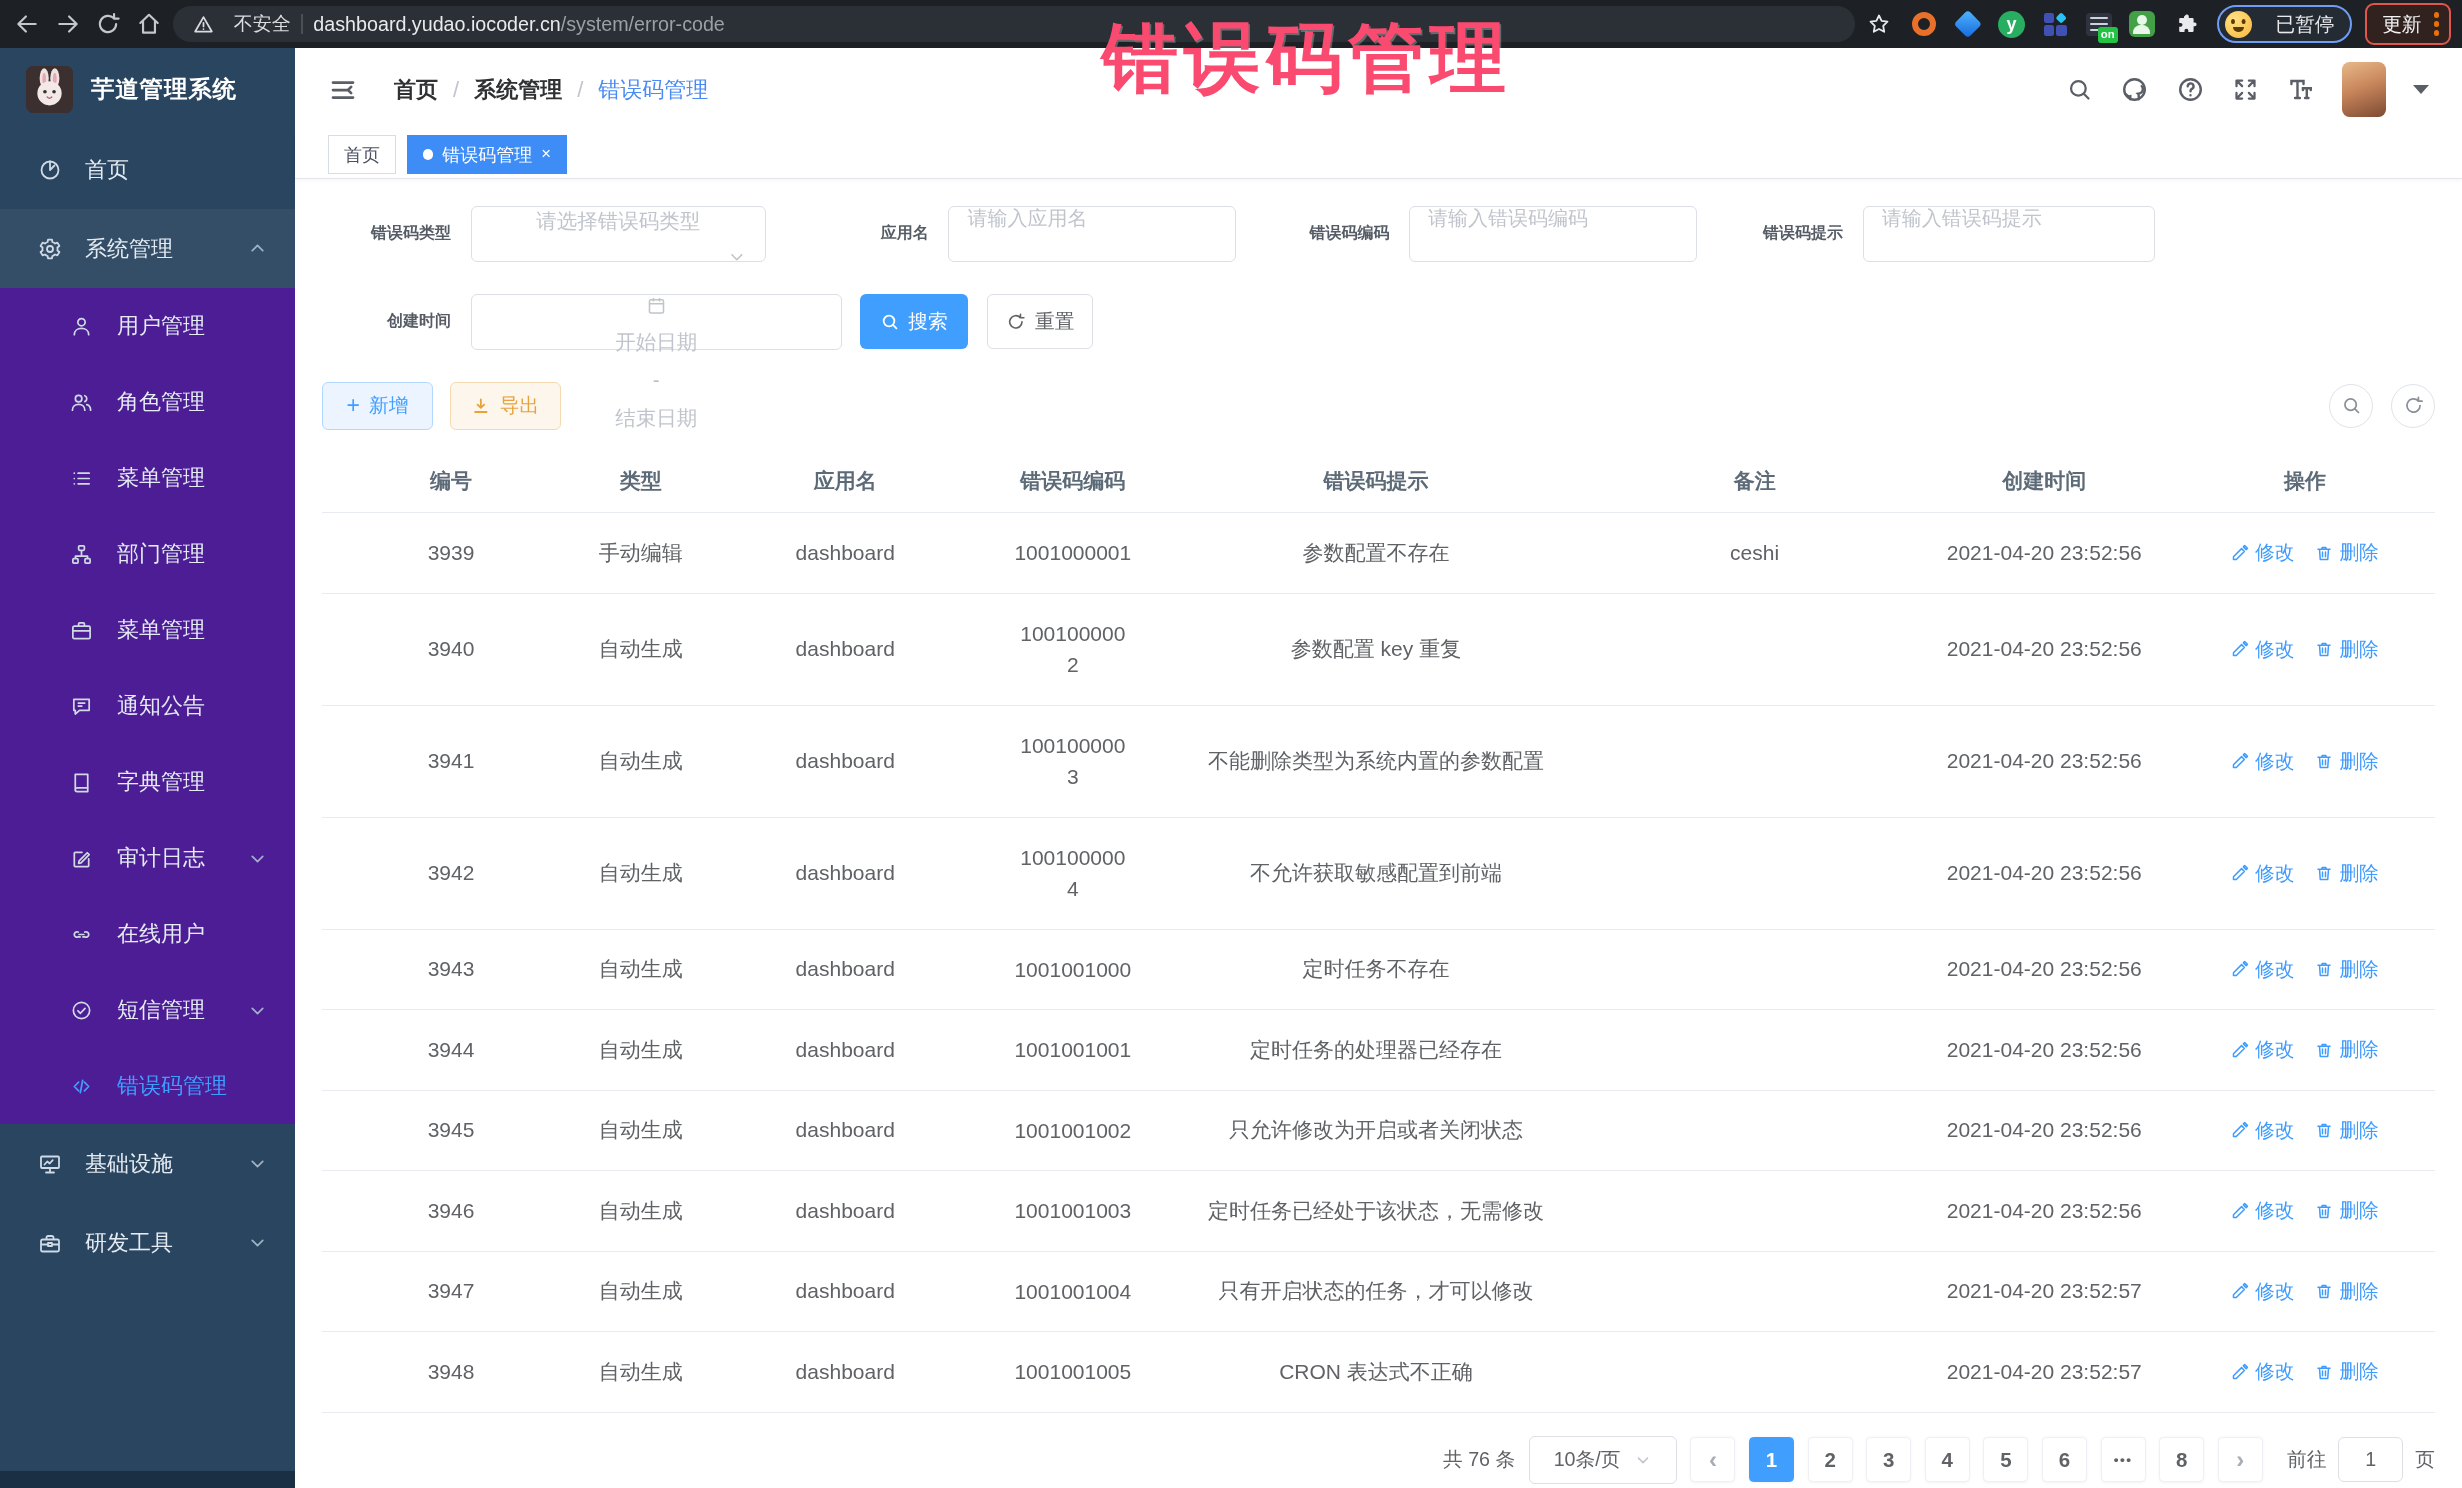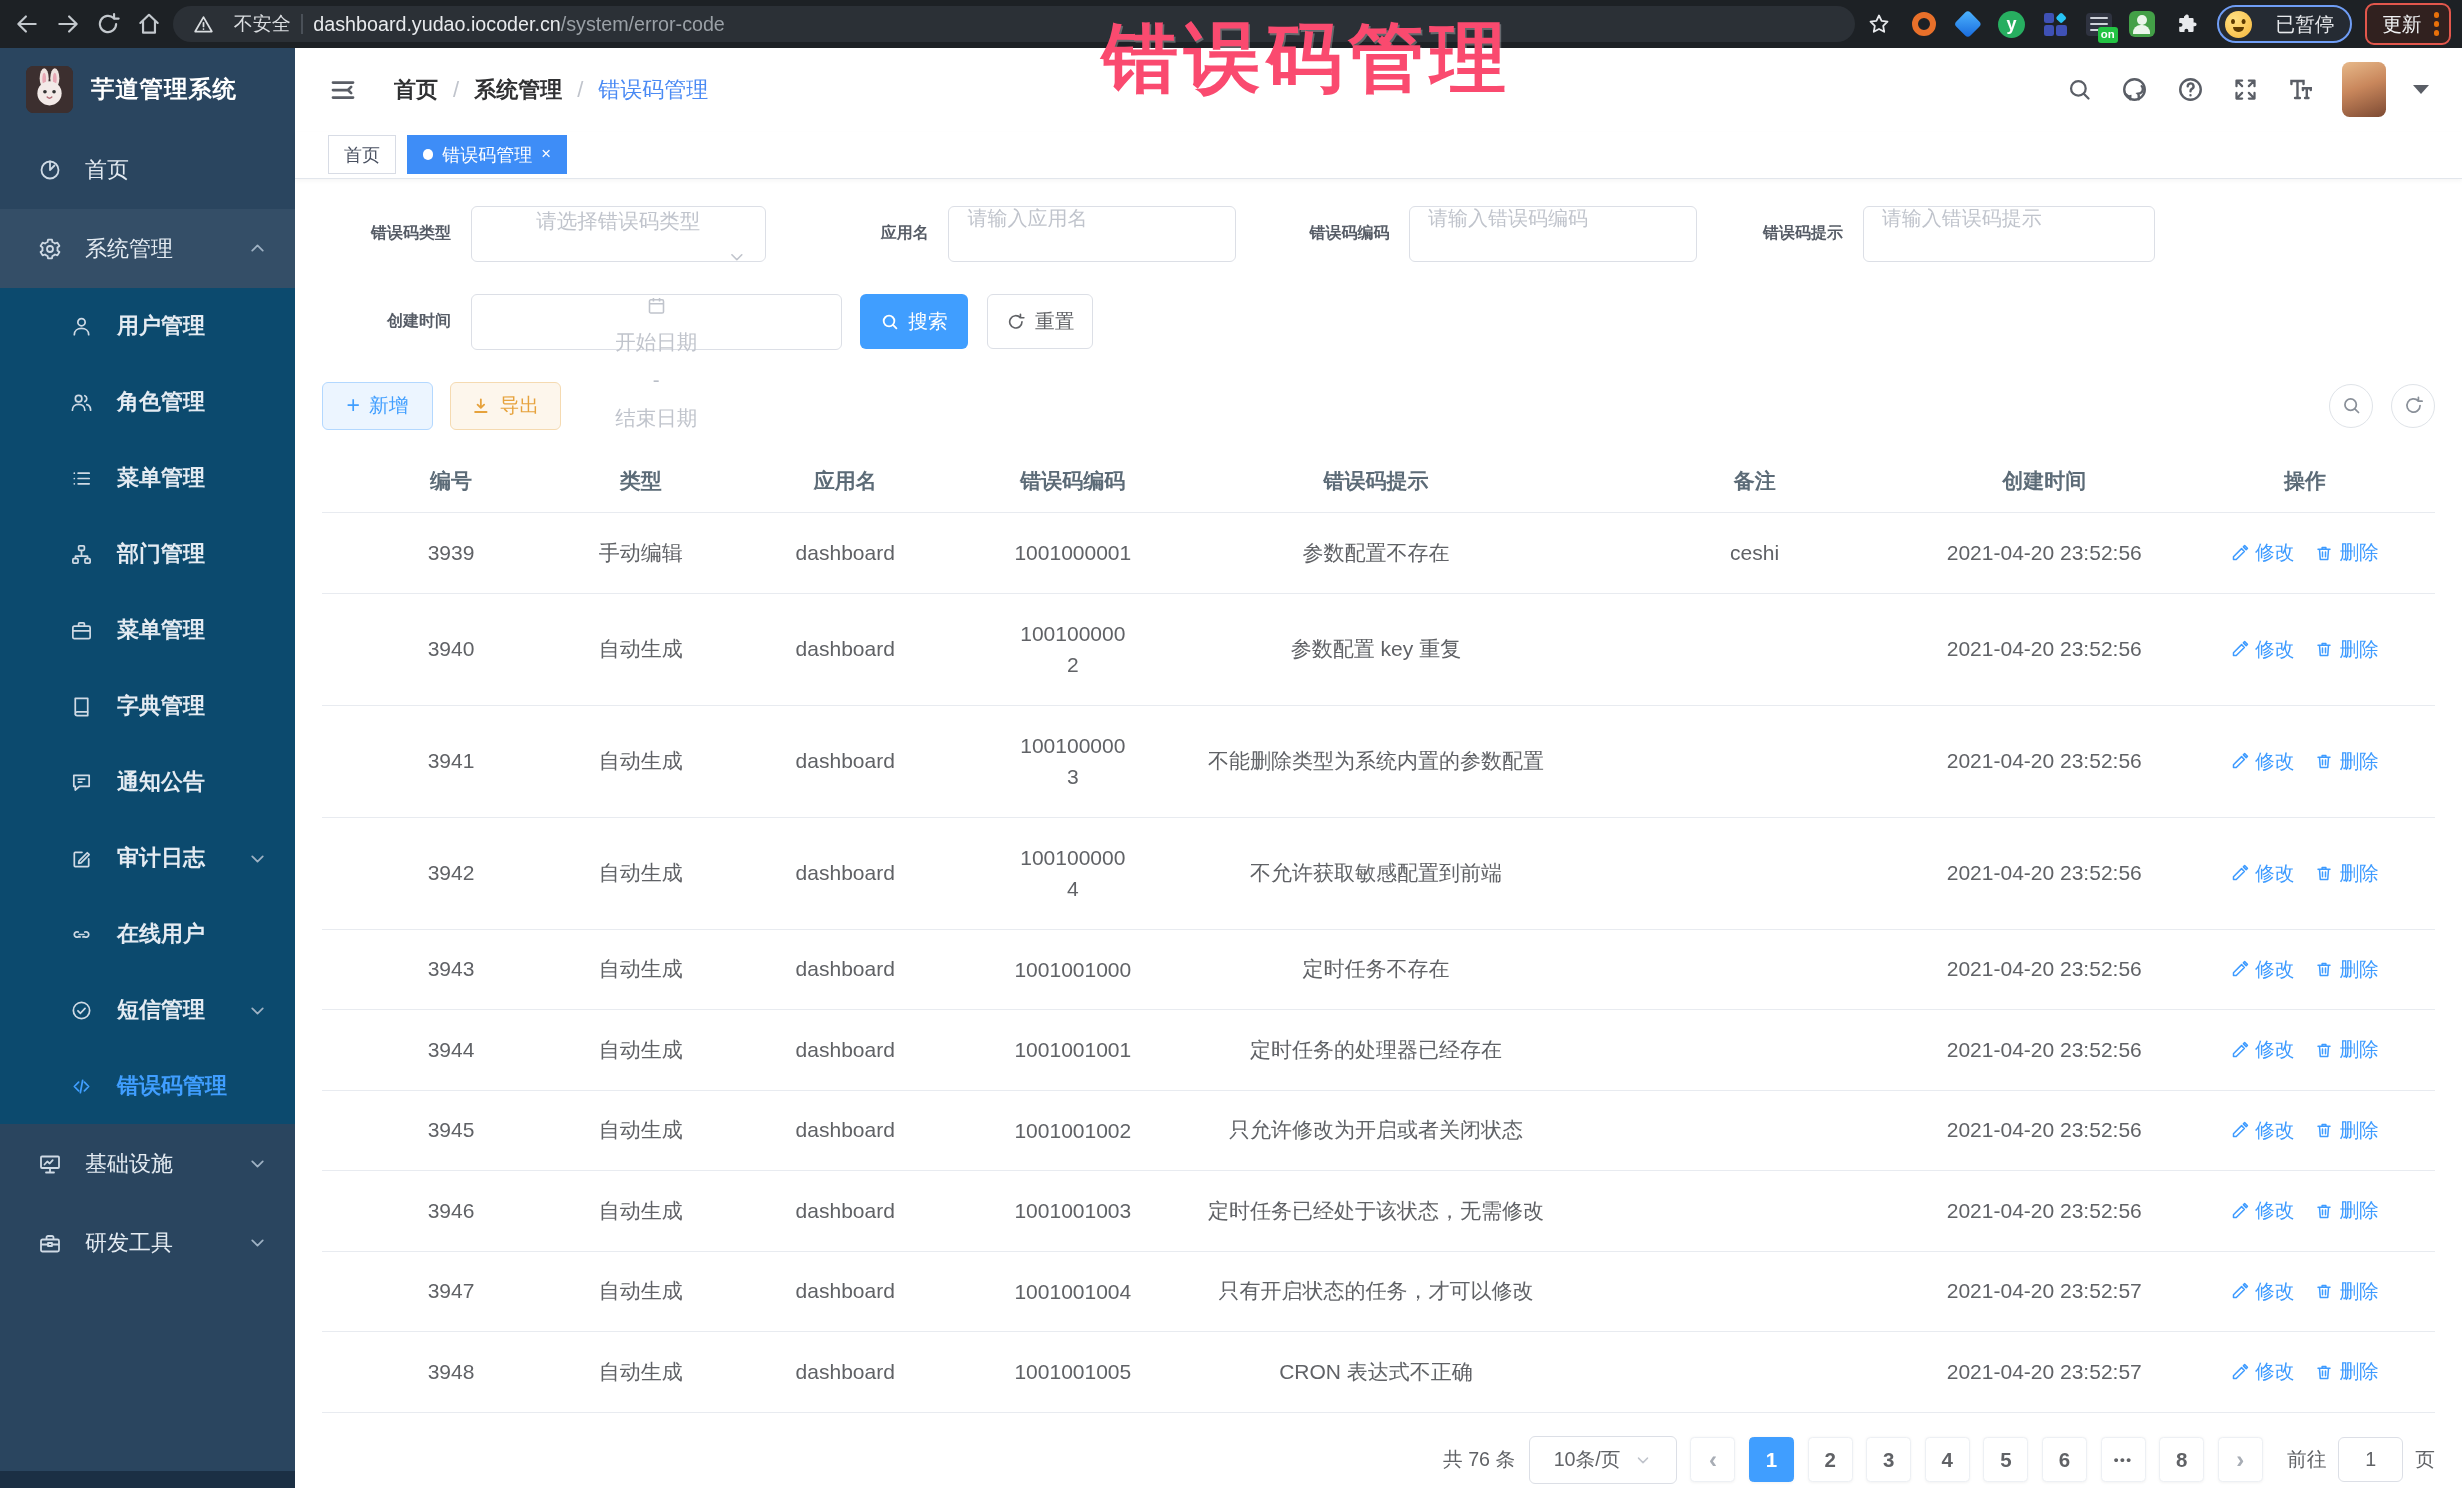--- a/index.html
+++ b/index.html
@@ -45,21 +45,21 @@
   .sidebar { width:295px; background:#2a455f; display:flex; flex-direction:column; flex:0 0 auto; }
   .logo-row { height:82px; display:flex; align-items:center; gap:18px; padding:0 26px; }
   .logo-img { width:47px; height:47px; border-radius:7.6px; background:#3a2d2d; overflow:hidden; flex:0 0 auto; }
   .logo-title { color:#ffffff; font-size:23.5px; font-weight:700; letter-spacing:0.8px; }
   .menu { flex:1 1 auto; overflow:hidden; }
   .m-item { height:79px; display:flex; align-items:center; padding:0 27px 0 35px; color:#e4ebf2; font-size:22px; cursor:pointer; }
   .m-item .m-ic { width:29px; display:flex; justify-content:center; margin-right:21px; color:#cfdae5; flex:0 0 auto; }
   .m-item .m-label { flex:1 1 auto; white-space:nowrap; }
   .m-item .m-chev { color:#9fb2c4; display:flex; }
   .m-item.hl { background:rgba(255,255,255,0.05); }
-  .submenu { background:#0c4a6e;font-weight:bold; }
+  .submenu { background:#4c1d95; }
   .submenu .m-item { height:76px; padding-left:67px; }
   .m-item.active, .m-item.active .m-ic { color:#409eff; }
   .sidebar-foot { height:16.7px; background:#1b2f44; }
 
   .main { flex:1 1 auto; display:flex; flex-direction:column; min-width:0; background:#fff; }
 
   
   .navbar { height:85px; display:flex; align-items:center; padding:0 33px; background:#fff; }
   .hamburger { display:flex; margin-right:36px; color:#5a5e66; }
   .crumbs { display:flex; align-items:center; gap:15px; font-size:22px; }
@@ -304,34 +304,34 @@
                 <svg width="23" height="23" viewBox="0 0 24 24" fill="none" stroke="currentColor" stroke-width="1.8" stroke-linejoin="round">
                   <rect x="3" y="7.5" width="18" height="13" rx="1.5"></rect>
                   <path d="M9 7.5V5a1 1 0 0 1 1-1h4a1 1 0 0 1 1 1v2.5 M3 12.5h18"></path>
                 </svg>
               </span>
             <span class="m-label">菜单管理</span>
           </div>
           <div class="m-item">
             <span class="m-ic">
                 <svg width="23" height="23" viewBox="0 0 24 24" fill="none" stroke="currentColor" stroke-width="1.8" stroke-linejoin="round">
+                  <path d="M4 4.5h16V16h-10l-4.5 3.8V16H4z"></path>
+                  <path d="M8 8.5h8 M8 11.5h5"></path>
+                </svg>
+              </span>
+            <span class="m-label">通知公告</span>
+          </div>
+          <div class="m-item">
+            <span class="m-ic">
+                <svg width="23" height="23" viewBox="0 0 24 24" fill="none" stroke="currentColor" stroke-width="1.8" stroke-linejoin="round">
                   <path d="M5.5 3.5h13v14h-11a2 2 0 0 0-2 2z"></path>
                   <path d="M5.5 19.5a2 2 0 0 0 2 2h11v-4"></path>
                 </svg>
               </span>
             <span class="m-label">字典管理</span>
-          </div>
-          <div class="m-item">
-            <span class="m-ic">
-                <svg width="23" height="23" viewBox="0 0 24 24" fill="none" stroke="currentColor" stroke-width="1.8" stroke-linejoin="round">
-                  <path d="M4 4.5h16V16h-10l-4.5 3.8V16H4z"></path>
-                  <path d="M8 8.5h8 M8 11.5h5"></path>
-                </svg>
-              </span>
-            <span class="m-label">通知公告</span>
           </div>
           <div class="m-item">
             <span class="m-ic">
                 <svg width="23" height="23" viewBox="0 0 24 24" fill="none" stroke="currentColor" stroke-width="1.8" stroke-linecap="round" stroke-linejoin="round">
                   <path d="M19.5 12.5v7a1 1 0 0 1-1 1h-13a1 1 0 0 1-1-1v-13a1 1 0 0 1 1-1h7"></path>
                   <path d="M9.5 14.5l-.5 2.5 2.5-.5 8.5-8.5-2-2z"></path>
                 </svg>
               </span>
             <span class="m-label">审计日志</span>
             <span class="m-chev">

